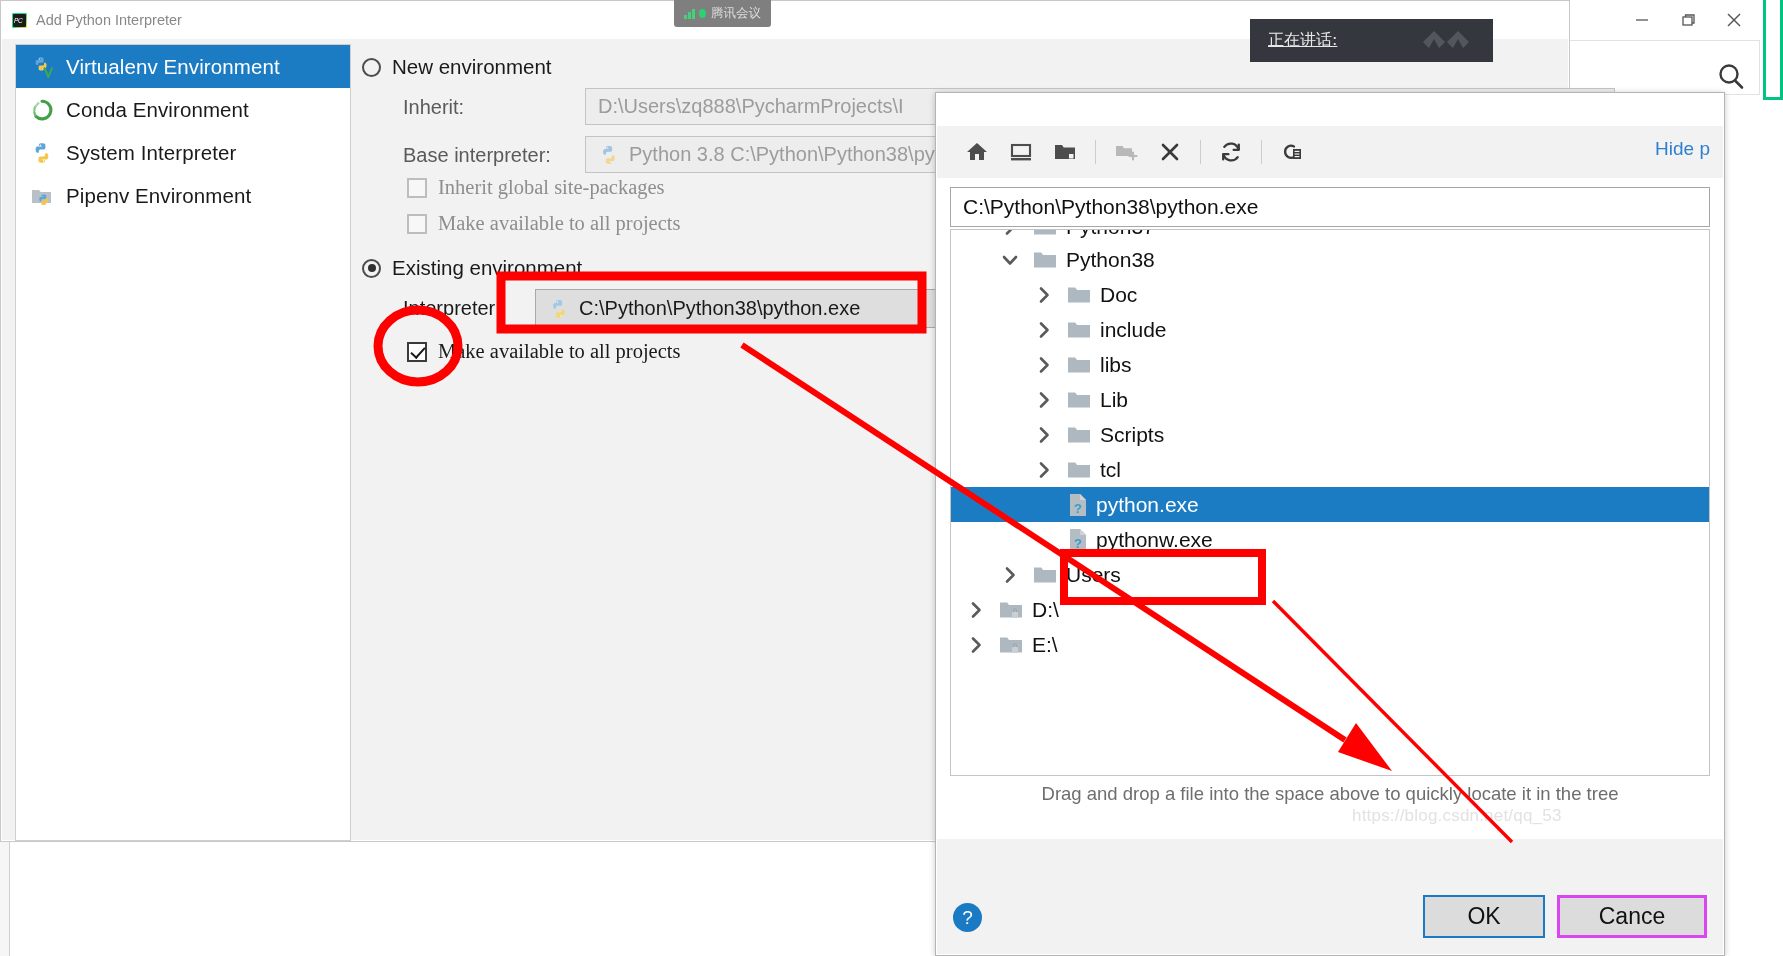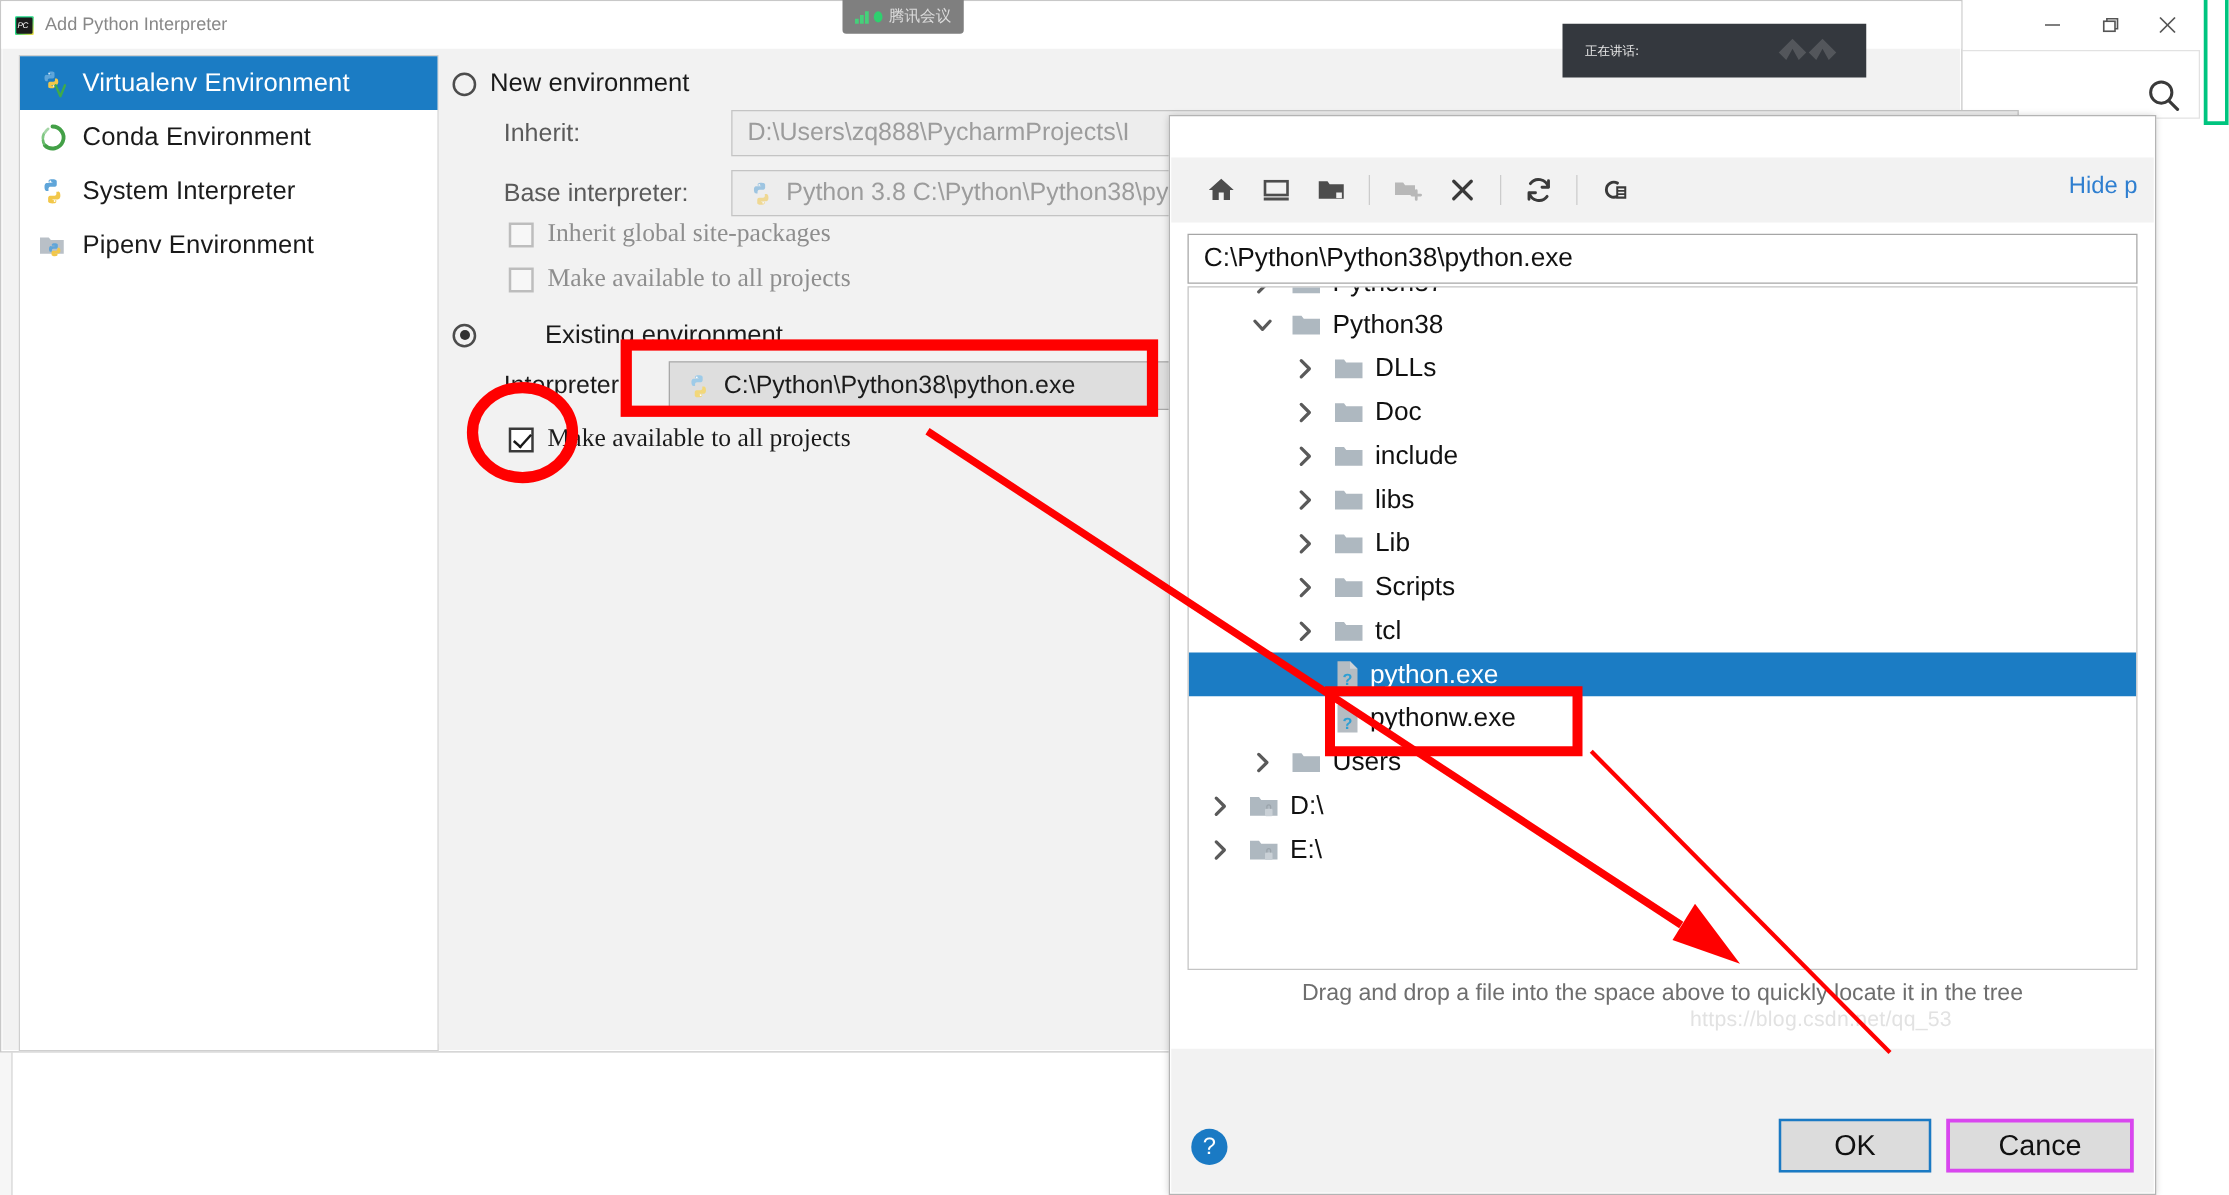--- a/index.html
+++ b/index.html
@@ -99,21 +99,21 @@
 
   
   #tencent-badge{left:674px;top:0px;width:97px;height:27px;background:#7f7f7f;border-radius:0 0 3px 3px;
      display:flex;align-items:center;justify-content:center;}
   #tencent-badge .bars{display:flex;align-items:flex-end;height:11px;margin-right:3px;}
   #tencent-badge .bars i{display:block;width:2.5px;margin-right:1.5px;background:#45d07a;}
   #tencent-badge .dot{width:7px;height:9px;border-radius:50%;background:#2fd06f;margin-right:5px;}
   #tencent-badge .tx{font-size:12.5px;color:#dcdcdc;font-family:"DejaVu Sans",sans-serif;}
 
   #speaking-toast{left:1250px;top:19px;width:243px;height:43px;background:#34383e;display:flex;align-items:center;}
-  #speaking-toast .tx{font-size:10px;color:#e8e8e8;margin-left:18px;font-family:"DejaVu Sans",sans-serif;}
+  #speaking-toast .tx{font-size:16px;color:#e8e8e8;margin-left:18px;font-family:"DejaVu Sans",sans-serif;text-decoration:underline;}
   #speaking-toast .logo{position:absolute;right:14px;top:9px;width:58px;height:26px;opacity:.2;}
 
   
   #wincaption{right:26px;top:0;width:180px;height:40px;display:flex;align-items:center;justify-content:flex-end;}
   .wcbtn{width:46px;height:40px;display:flex;align-items:center;justify-content:center;}
   #chev-strip{left:1327px;top:0;width:70px;height:40px;display:flex;align-items:center;justify-content:center;}
   #xclose-strip{left:1440px;top:55px;width:60px;height:40px;display:flex;align-items:center;justify-content:center;}
   #search-strip{right:22px;top:55px;width:60px;height:44px;display:flex;align-items:center;justify-content:center;}
   #underpanel{left:1380px;top:40px;width:380px;height:55px;background:#ffffff;border:1px solid #e2e2e2;box-sizing:border-box;}
   #underpanel2{left:1390px;top:0px;width:60px;height:40px;background:#ffffff;}
@@ -277,21 +277,21 @@
       <div class="cbrow" style="left:56px;top:132px;">
         <span class="cbox"></span>
         <span class="cb-lbl">Inherit global site-packages</span>
       </div>
 
       <div class="cbrow" style="left:56px;top:168px;">
         <span class="cbox"></span>
         <span class="cb-lbl">Make available to all projects</span>
       </div>
 
-      <div class="radio-row" style="left:11px;top:212px;gap:44px;">
+      <div class="radio-row" style="left:11px;top:212px;">
         <span class="radio on"></span>
         <span class="radio-lbl">Existing environment</span>
       </div>
 
       <div class="frm-lbl dark" style="left:52px;top:253px;">Interpreter:</div>
       <div class="txtfield enabled" style="left:184px;top:245px;width:1000px;height:39px;">
         <span class="pyico">
           <svg width="22" height="22" viewBox="0 0 24 24">
             <path d="M11.8 2.3c-3.1 0-2.9 1.35-2.9 1.35l0 1.4h3v.42H7.7s-2.1-.24-2.1 3.05c0 3.3 1.83 3.18 1.83 3.18h1.35v-1.46s-.07-1.83 1.78-1.83h3.1s1.74 0 1.74-1.68V4s.26-1.7-3.6-1.7z" fill="#9ecbe8"></path>
             <circle cx="10.3" cy="4.2" r=".75" fill="#fff"></circle>
@@ -406,33 +406,20 @@
           <span style="display: inline-block; flex: 0 0 auto; width: 82px;"></span>
           <span class="chev">
             <svg width="22" height="22" viewBox="0 0 22 22">
               <polyline points="8,4.5 14.5,11 8,17.5" fill="none" stroke="#5a5a5a" stroke-width="2.6" stroke-linecap="round" stroke-linejoin="round"></polyline>
             </svg>
           </span>
           <span style="display: inline-block; width: 12px; flex: 0 0 12px;"></span>
           <span class="fold"><svg width="24" height="20" viewBox="0 0 24 20">
               <path d="M1 2.5h7.2L10 5h13v12.5H1z" fill="#aeb8c0"></path>
             </svg></span>
-          <span class="tlbl">DLLs</span>
-        </div>
-        <div class="trow">
-          <span style="display: inline-block; flex: 0 0 auto; width: 82px;"></span>
-          <span class="chev">
-            <svg width="22" height="22" viewBox="0 0 22 22">
-              <polyline points="8,4.5 14.5,11 8,17.5" fill="none" stroke="#5a5a5a" stroke-width="2.6" stroke-linecap="round" stroke-linejoin="round"></polyline>
-            </svg>
-          </span>
-          <span style="display: inline-block; width: 12px; flex: 0 0 12px;"></span>
-          <span class="fold"><svg width="24" height="20" viewBox="0 0 24 20">
-              <path d="M1 2.5h7.2L10 5h13v12.5H1z" fill="#aeb8c0"></path>
-            </svg></span>
           <span class="tlbl">Doc</span>
         </div>
         <div class="trow">
           <span style="display: inline-block; flex: 0 0 auto; width: 82px;"></span>
           <span class="chev">
             <svg width="22" height="22" viewBox="0 0 22 22">
               <polyline points="8,4.5 14.5,11 8,17.5" fill="none" stroke="#5a5a5a" stroke-width="2.6" stroke-linecap="round" stroke-linejoin="round"></polyline>
             </svg>
           </span>
           <span style="display: inline-block; width: 12px; flex: 0 0 12px;"></span>

